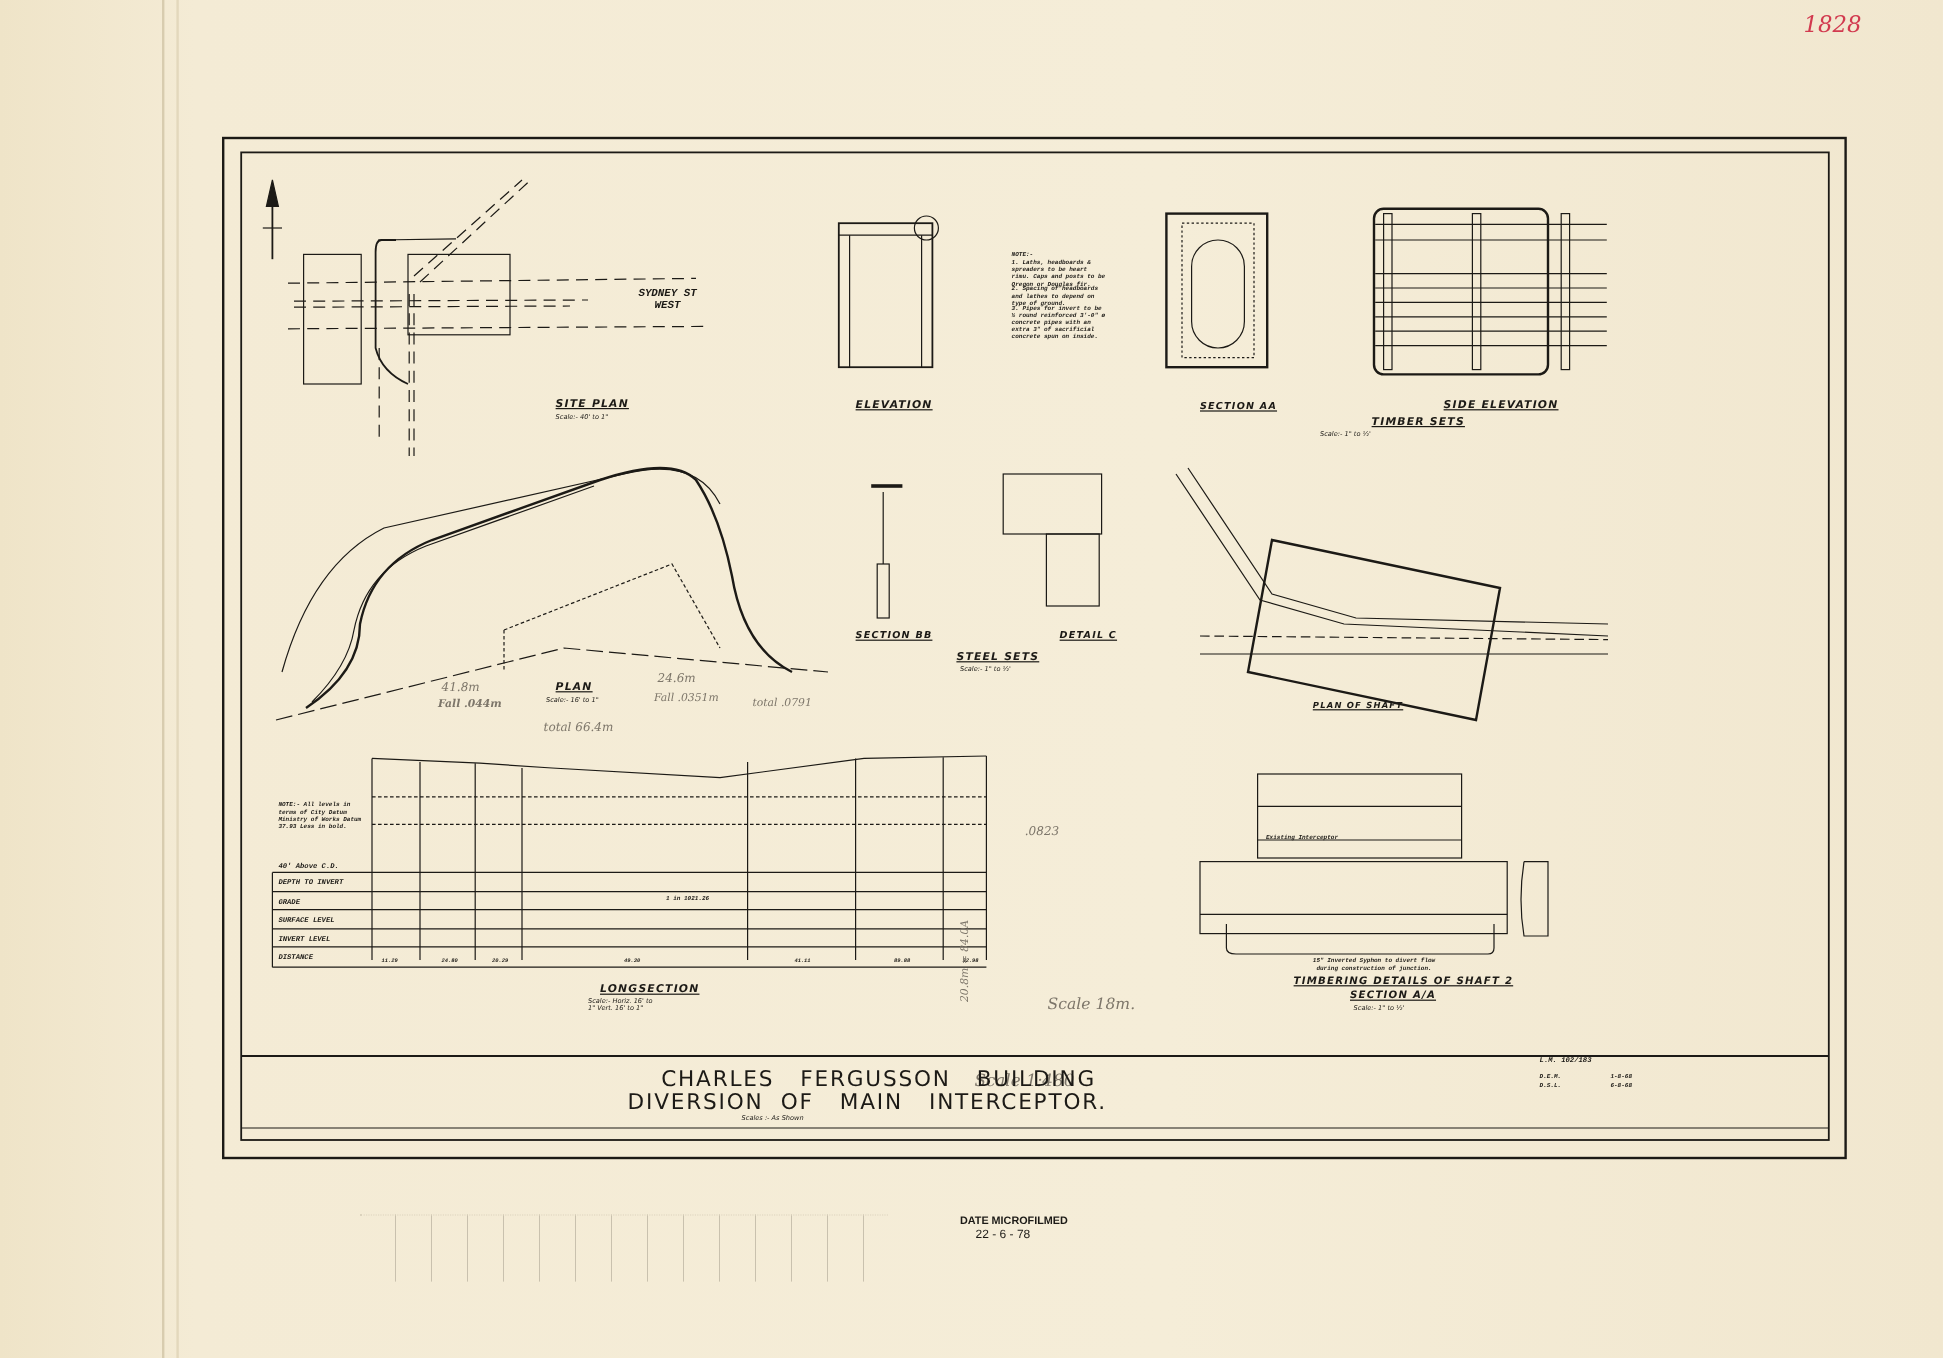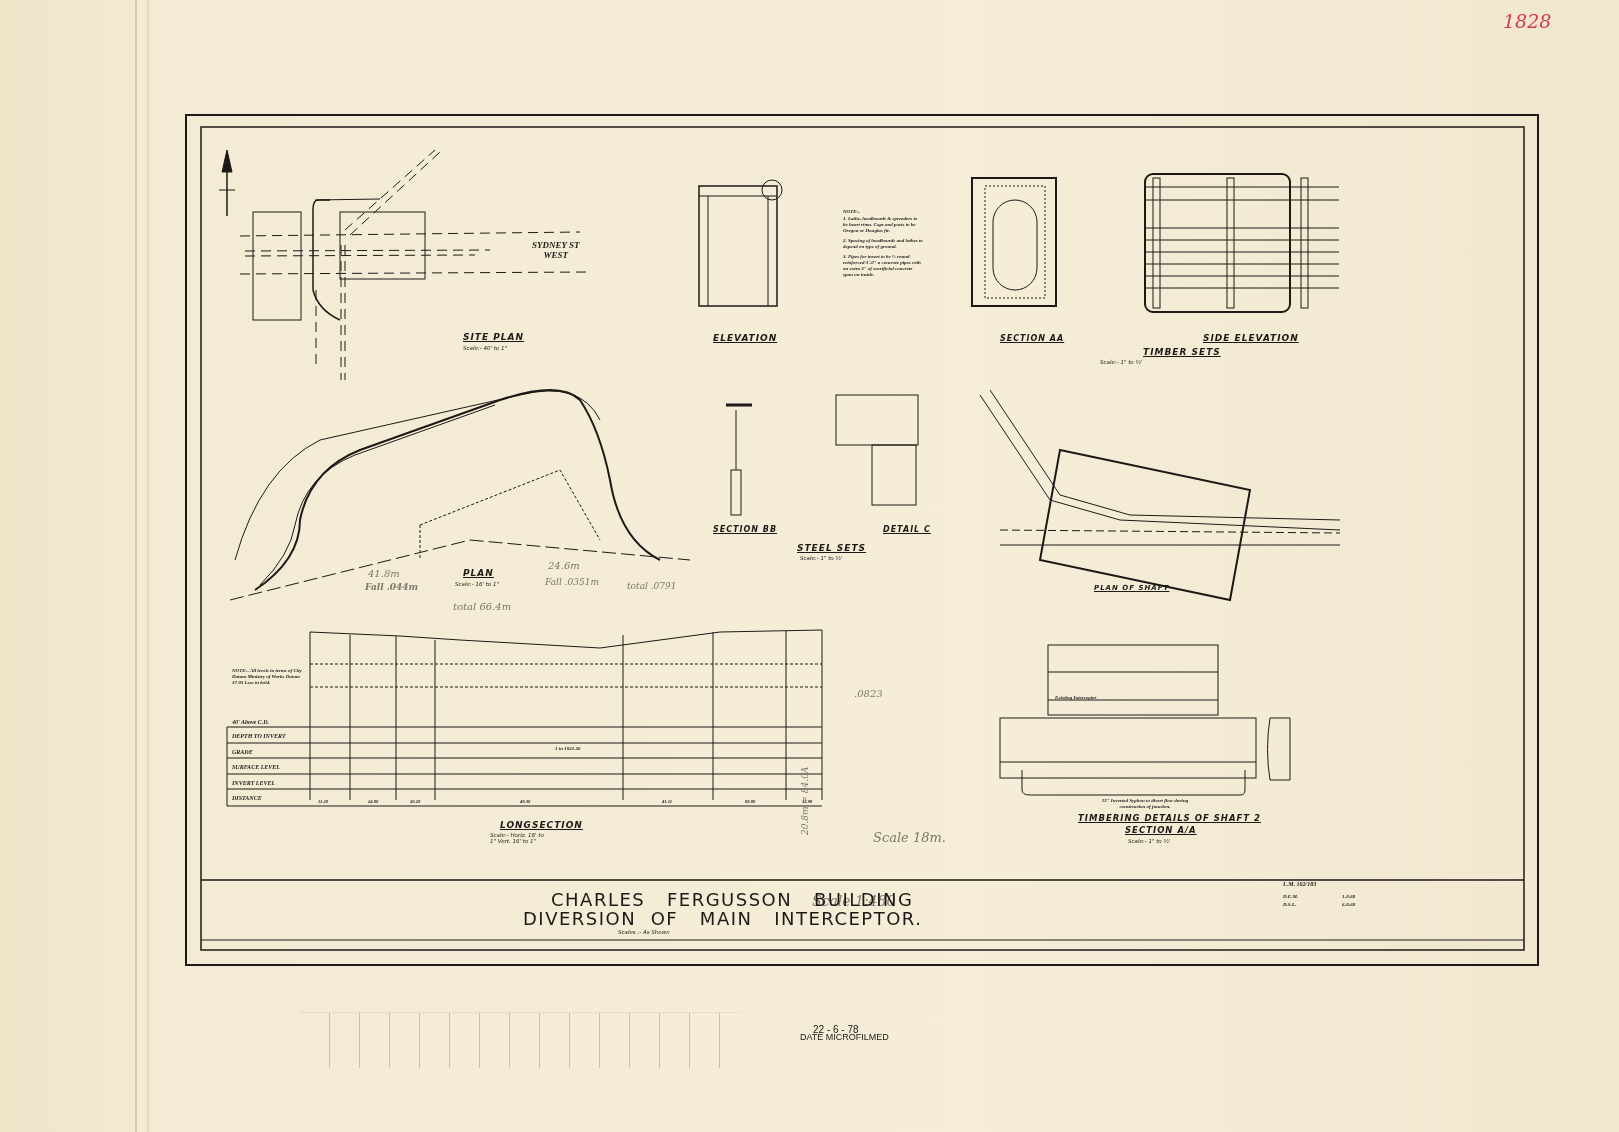--- a/index.html
+++ b/index.html
@@ -1,19 +1,19 @@
 <!DOCTYPE html>
 <html><head>
 <meta charset="utf-8">
 <style>
   html,body{margin:0;padding:0;}
   body{width:1619px;height:1132px;background:#f3ead3;position:relative;overflow:hidden;font-family:"Liberation Sans",sans-serif;color:#1c1a16;}
   .sheet{position:absolute;left:0;top:0;width:1619px;height:1132px;background:linear-gradient(90deg,#efe4c8 0%,#f4ebd5 10%,#f5edd8 60%,#f1e7cf 100%);}
   .fold{position:absolute;top:0;bottom:0;width:2px;background:#d8ccaf;}
-  .ital{font-family:Liberation Serif, serif;font-style:italic;font-weight:bold;}
+  .ital{font-family:Liberation Mono, monospace;font-style:italic;font-weight:bold;}
   .lbl{position:absolute;font-size:7px;line-height:8px;white-space:pre-line;}
   .title-u{position:absolute;font-size:9px;font-weight:bold;font-style:italic;text-decoration:underline;font-family:"DejaVu Sans",sans-serif;letter-spacing:1px;white-space:nowrap;}
   .sub{position:absolute;font-size:5.5px;font-style:italic;font-family:"DejaVu Sans",sans-serif;white-space:nowrap;}
   .pencil{position:absolute;color:#7d766a;font-family:"DejaVu Serif",serif;font-style:italic;font-size:11px;white-space:nowrap;}
   svg{position:absolute;left:0;top:0;}
   .tb-line{position:absolute;font-size:18px;letter-spacing:1.5px;font-family:"DejaVu Sans",sans-serif;white-space:pre;}
 </style>
 </head>
 <body>
 
@@ -186,17 +186,17 @@
 
   <div class="tb-line" style="left:551px;top:889px;">CHARLES   FERGUSSON   BUILDING</div>
   <div class="tb-line" style="left:523px;top:908px;">DIVERSION  OF   MAIN   INTERCEPTOR.</div>
   <div class="sub" style="left:618px;top:929px;">Scales :- As Shown</div>
   <div class="lbl ital" style="left:1283px;top:880px;font-size:6px;">L.M. 102/183</div>
   <div class="lbl ital" style="left:1283px;top:893px;font-size:5px;">D.E.M.</div>
   <div class="lbl ital" style="left:1342px;top:893px;font-size:5px;">1-8-68</div>
   <div class="lbl ital" style="left:1283px;top:901px;font-size:5px;">D.S.L.</div>
   <div class="lbl ital" style="left:1342px;top:901px;font-size:5px;">6-8-68</div>
 
-  <div style="position:absolute;left:800px;top:1012px;font-size:9px;font-weight:normal;white-space:nowrap;margin-top:20px;">DATE MICROFILMED</div>
+  <div style="position:absolute;left:800px;top:1012px;font-size:9px;font-weight:bold;white-space:nowrap;">DATE MICROFILMED</div>
   <div style="position:absolute;left:813px;top:1024px;font-size:10px;white-space:nowrap;">22 - 6 - 78</div>
 
   <div style="position:absolute;left:300px;top:1012px;width:440px;height:55px;border-top:1px dotted #b8ae98;background:repeating-linear-gradient(90deg,transparent 0,transparent 29px,#8a8273 29px,#8a8273 30px);opacity:.4;"></div>
 </div>
 
 </body></html>

